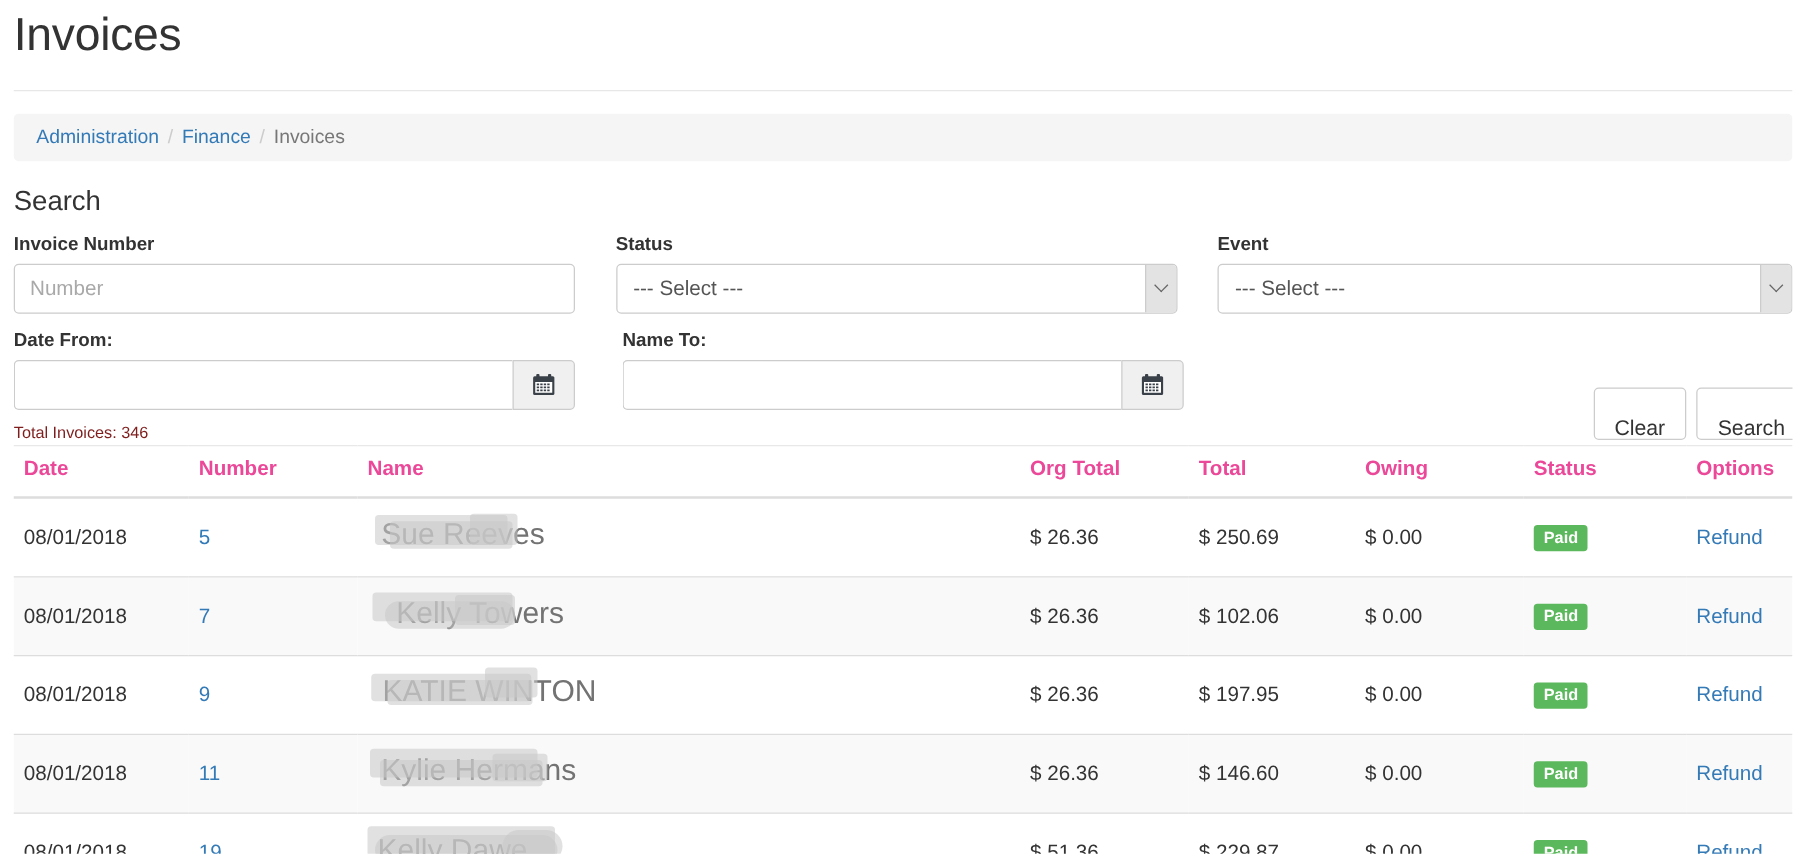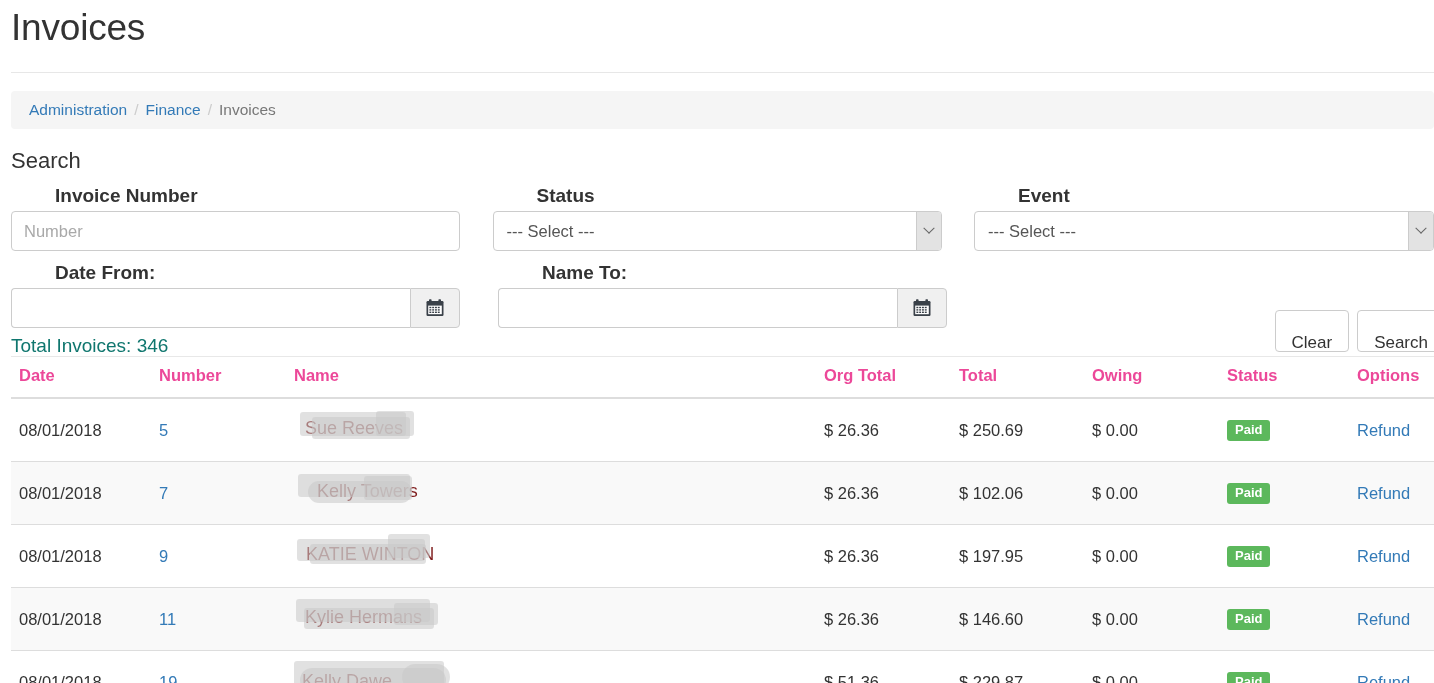--- a/index.html
+++ b/index.html
@@ -65,26 +65,25 @@
   
   .form-area { padding-left: 11px; position: relative; }
   .form-row { display: flex; margin-top: 12px; }
   .field { position: relative; }
   .field.col1 { width: 487px; }
   .field.col2 { width: 487px; }
   .field.col3 { width: 460px; }
 
   .field label {
     display: block;
-    font-size: 19px;
+    font-size: 15px;
     font-weight: bold;
     color: #333333;
     margin-bottom: 6px;
     line-height: 19px;
-    margin-left: 44px;
   }
 
   .control {
     width: 449px;
     height: 40px;
     border: 1px solid #cccccc;
     border-radius: 4px;
     background: #ffffff;
     font-size: 16.5px;
     color: #555555;
@@ -179,22 +178,22 @@
     font-size: 17px;
     font-family: "Liberation Sans", sans-serif;
     padding: 12px 16px;
     margin-left: 8px;
     cursor: pointer;
     line-height: 40px;
   }
 
   
   .total-line {
-    font-size: 19px;
-    color: #0f766e;
+    font-size: 13px;
+    color: #7f1d1d;
     padding: 8px 0 0 11px;
     line-height: 20px;
   }
 
   table.invoices {
     width: 1423px;
     margin-left: 11px;
     border-collapse: collapse;
     font-size: 16.5px;
     table-layout: fixed;
@@ -249,22 +248,22 @@
     line-height: 14px;
   }
 
   
   .redact-cell {
     position: relative;
     height: 40px;
   }
   .redact-name {
     position: absolute;
-    color: #7f1d1d;
-    font-size: 18px;
+    color: #737373;
+    font-size: 24px;
     white-space: nowrap;
     line-height: 24px;
     z-index: 1;
   }
   .smudge {
     position: absolute;
     background: #c9c9c9;
     opacity: 0.55;
     z-index: 2;
     border-radius: 3px;

